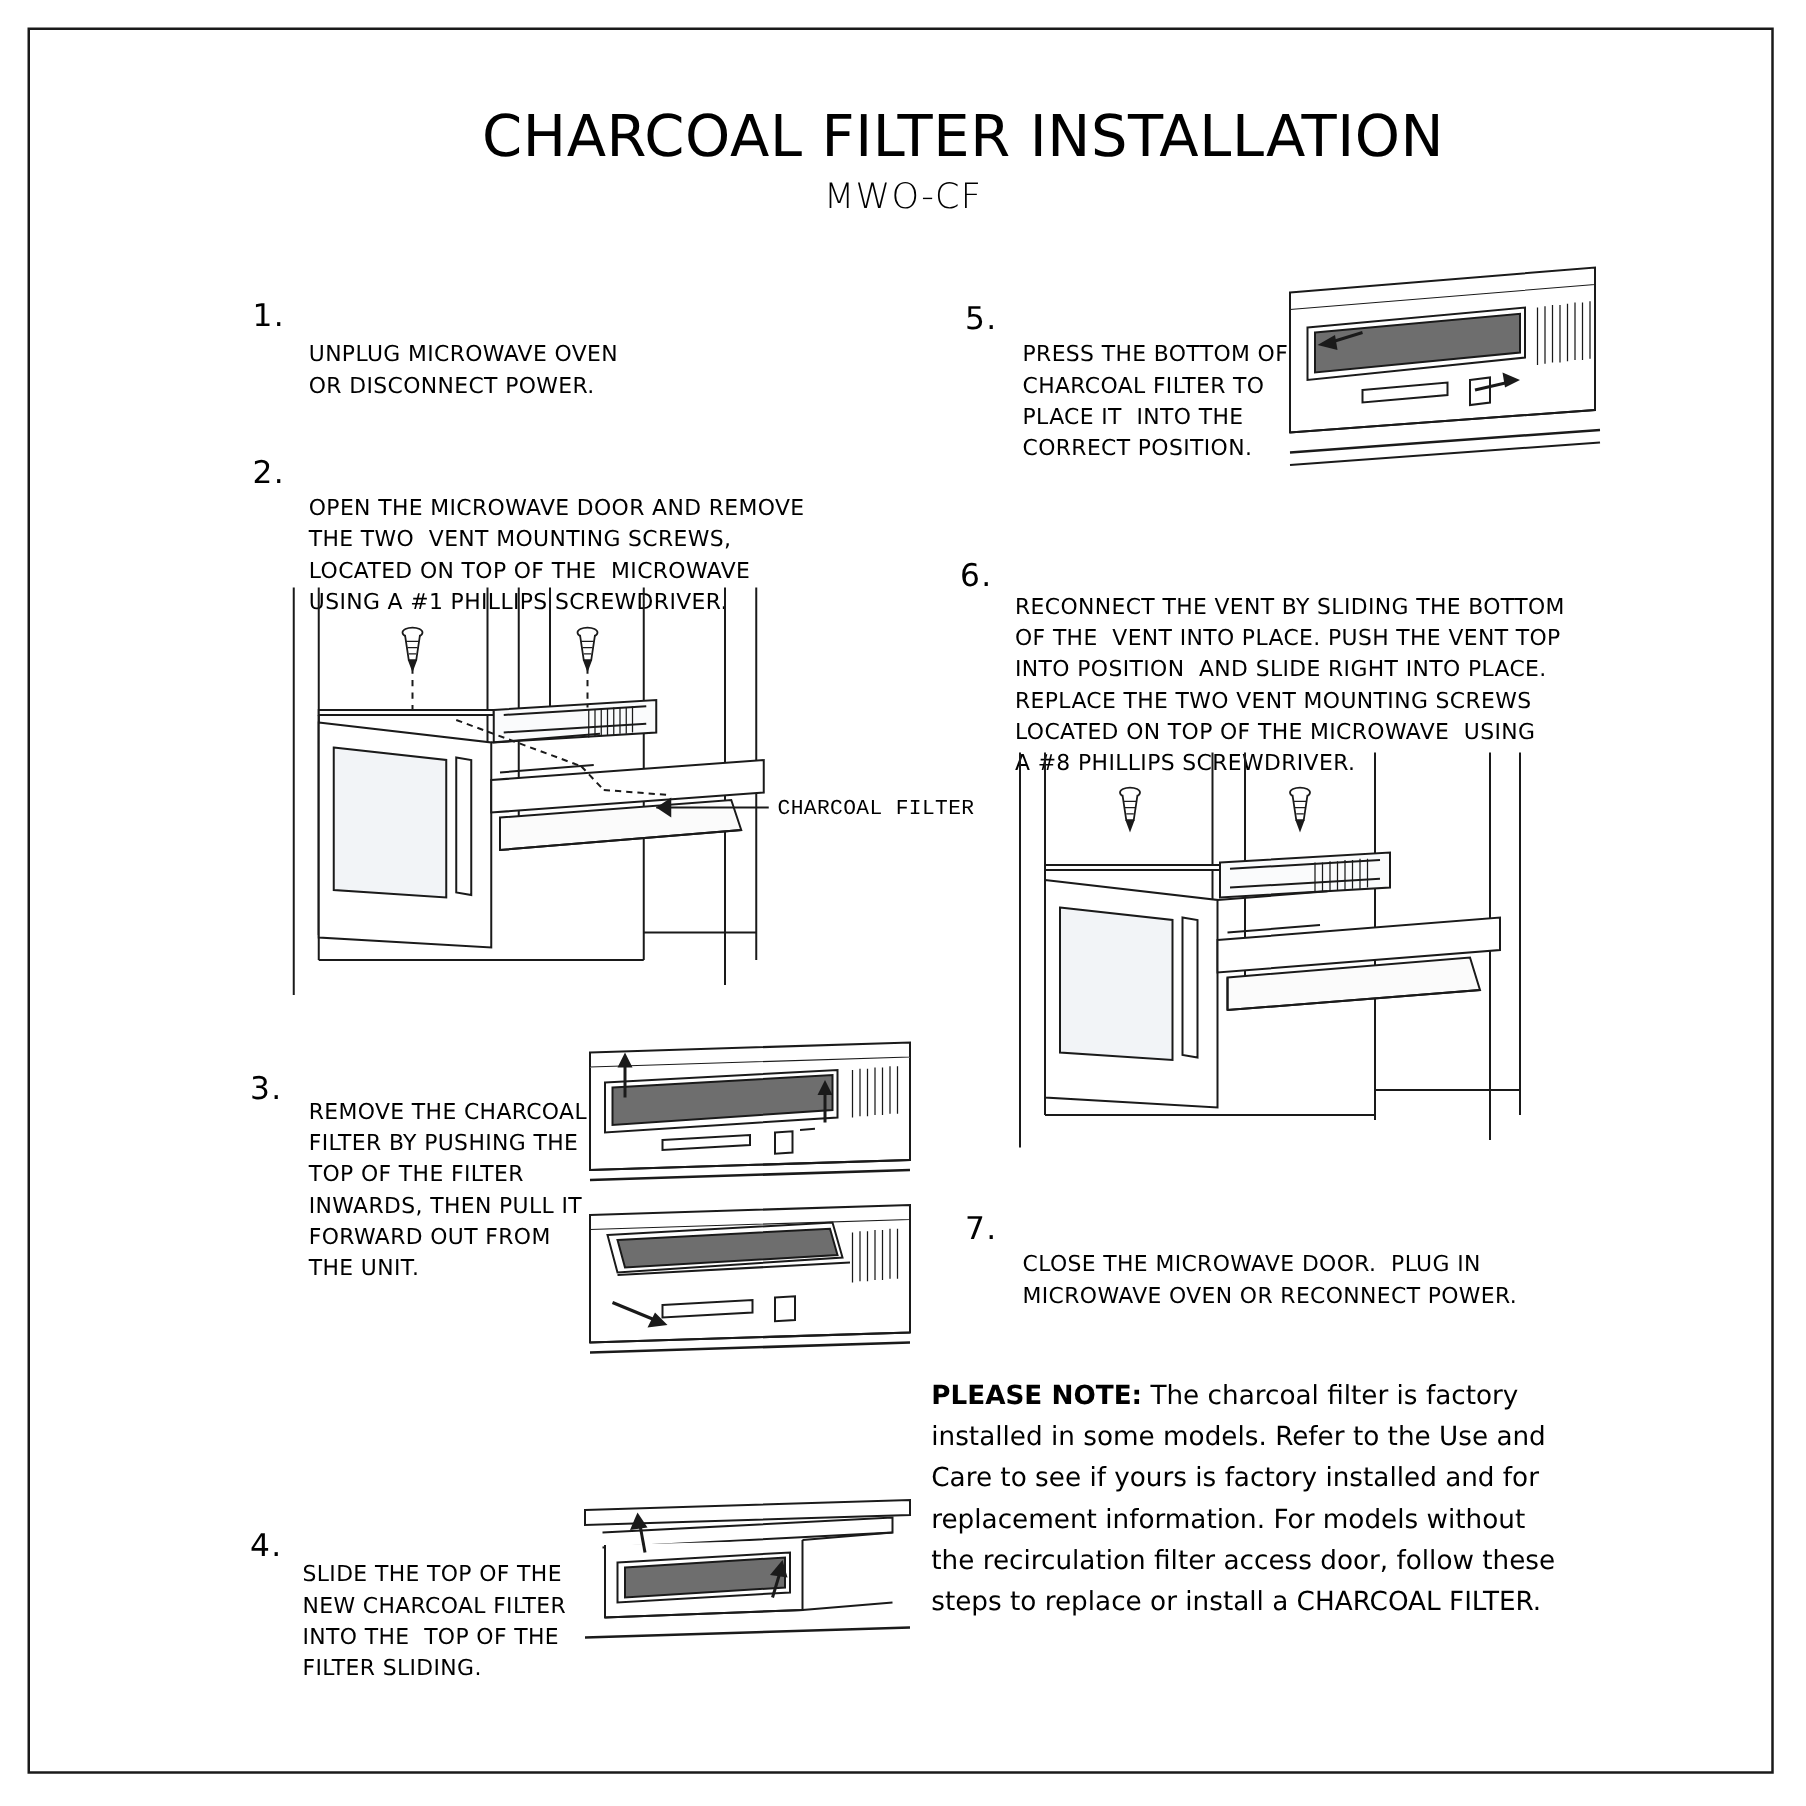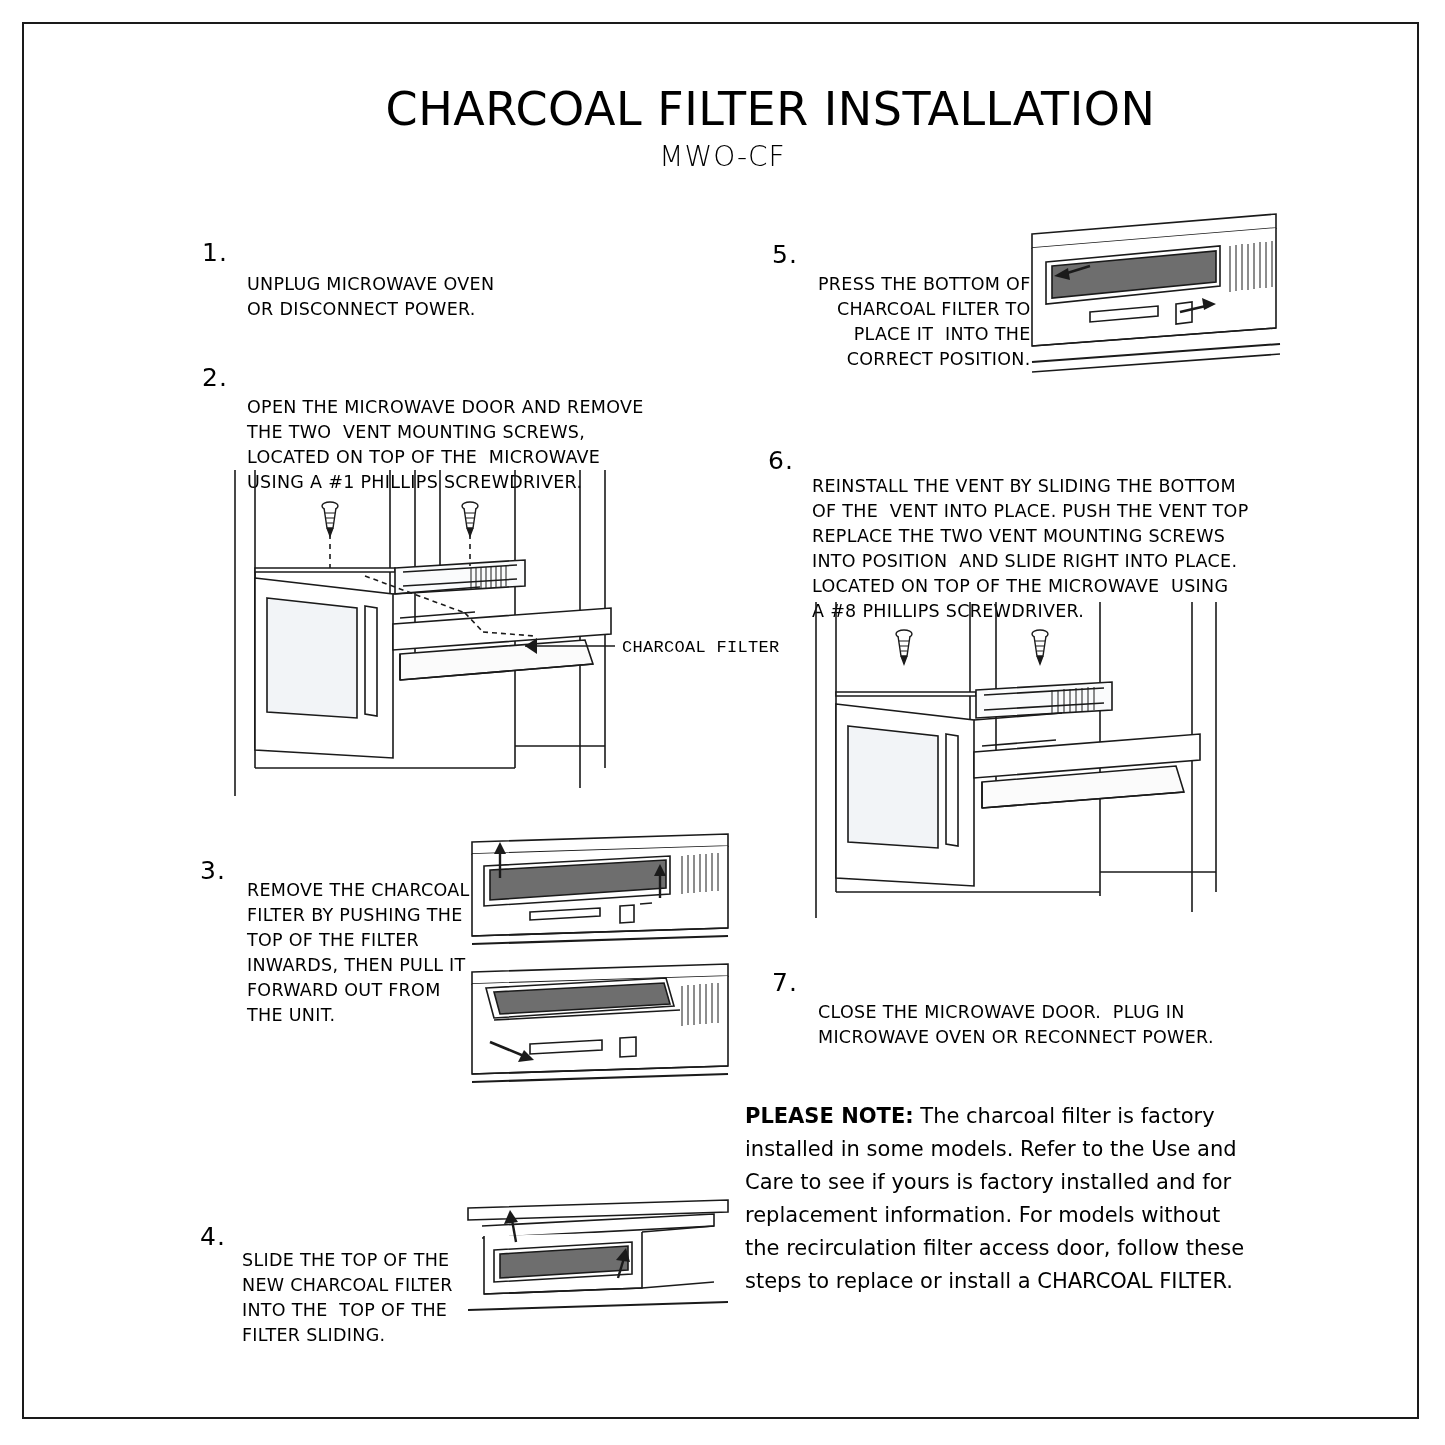--- a/index.html
+++ b/index.html
@@ -304,21 +304,21 @@
         <path d="M50 50 L46 28" fill="none"></path>
         <path d="M44 18 L38 32 L52 30 Z" stroke="none"></path>
         <path d="M152 86 L158 66" fill="none"></path>
         <path d="M160 56 L150 68 L164 70 Z" stroke="none"></path>
       </g>
     </svg>
   </div>
 
   <div class="step">
     <div class="step-num" style="left:772px; top:240px;">5.</div>
-    <div class="step-text" style="left:818px; top:232px;text-align:right;">
+    <div class="step-text" style="left:818px; top:232px;">
       <div>PRESS THE BOTTOM OF</div>
       <div>CHARCOAL FILTER TO</div>
       <div>PLACE IT  INTO THE</div>
       <div>CORRECT POSITION.</div>
     </div>
   </div>
 
   <div class="fig" style="left:1030px; top:212px;">
     <svg width="254" height="172" viewBox="0 0 254 172">
       <g fill="none" stroke="#1a1a1a" stroke-width="1.6">
@@ -348,24 +348,24 @@
         <path d="M24 64 L38 56 L40 68 Z" stroke="none"></path>
         <path d="M150 100 L176 94" fill="none"></path>
         <path d="M186 92 L172 86 L174 98 Z" stroke="none"></path>
       </g>
     </svg>
   </div>
 
   <div class="step">
     <div class="step-num" style="left:768px; top:446px;">6.</div>
     <div class="step-text" style="left:812px; top:434px;">
-      <div>REINSTALL THE VENT BY SLIDING THE BOTTOM</div>
+      <div>RECONNECT THE VENT BY SLIDING THE BOTTOM</div>
       <div>OF THE  VENT INTO PLACE. PUSH THE VENT TOP</div>
+      <div>INTO POSITION  AND SLIDE RIGHT INTO PLACE.</div>
       <div>REPLACE THE TWO VENT MOUNTING SCREWS</div>
-      <div>INTO POSITION  AND SLIDE RIGHT INTO PLACE.</div>
       <div>LOCATED ON TOP OF THE MICROWAVE  USING</div>
       <div>A #8 PHILLIPS SCREWDRIVER.</div>
     </div>
   </div>
 
   <div class="fig" style="left:800px; top:600px;">
     <svg width="440" height="320" viewBox="0 0 440 320">
       <g fill="none" stroke="#1a1a1a" stroke-width="1.6">
         <path d="M16 2 L16 318"></path>
         <path d="M36 2 L36 292"></path>

